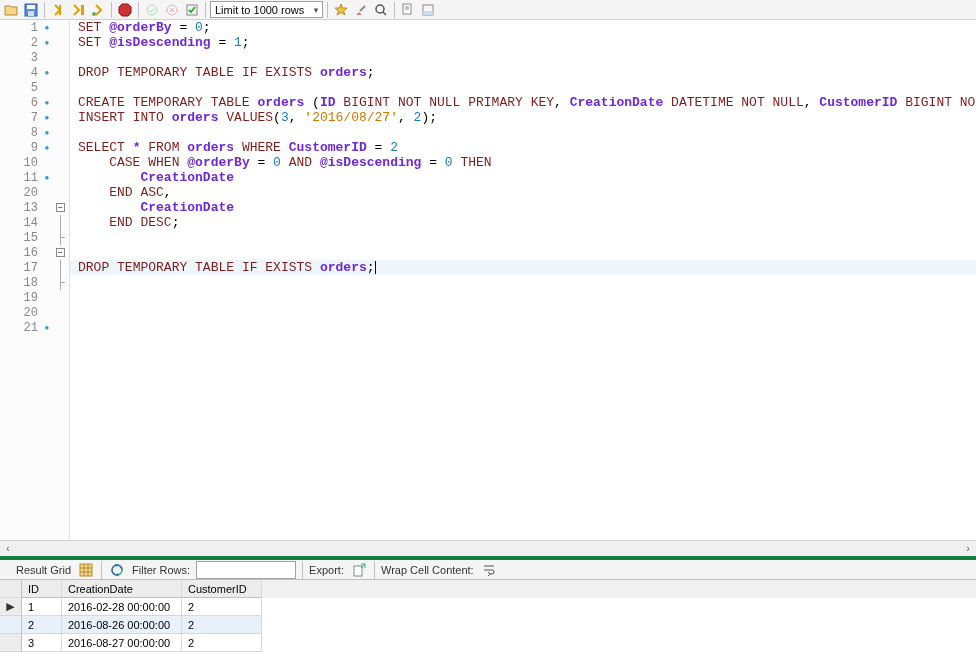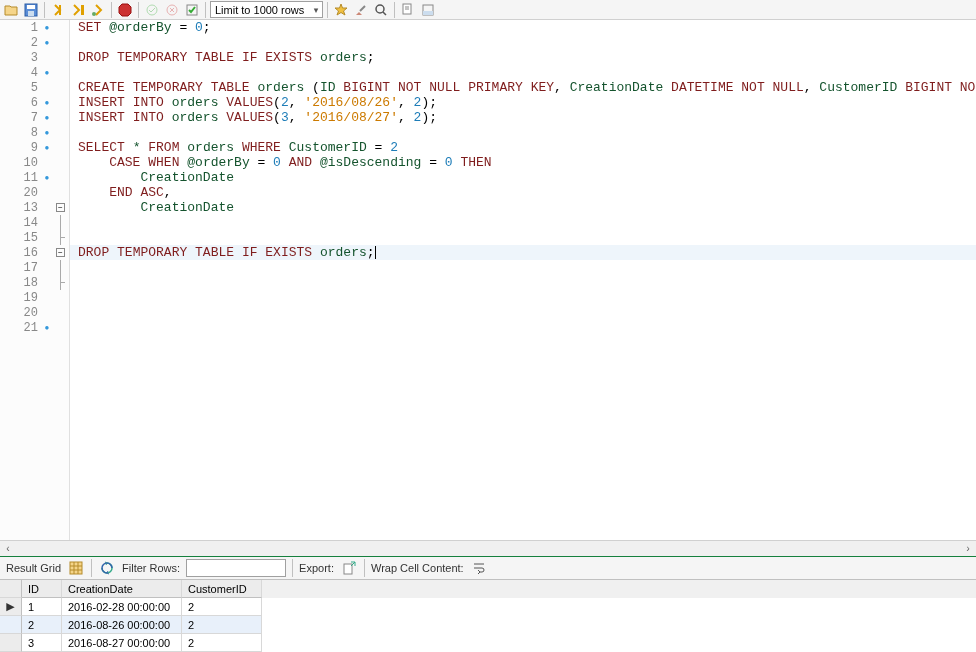--- a/index.html
+++ b/index.html
@@ -129,21 +129,21 @@
     }
     .code-line {
       height: 15px;
       white-space: pre;
       padding-left: 8px;
       font-size: 13px;
       line-height: 15px;
     }
     .code-line.hl { background: #eef5fb; }
     .kw  { color: #7f1d1d; }
-    .id  { color: #14532d; }
+    .id  { color: #6d28d9; font-weight: bold; }
     .num { color: #1e7db8; }
     .str { color: #cc7a00; }
     .cursor {
       display:inline-block;
       width:1px;
       height:13px;
       background:#000;
       vertical-align:middle;
     }
     .hscroll {
@@ -154,26 +154,26 @@
     }
     .hscroll .left-arrow, .hscroll .right-arrow {
       position:absolute; top:0; width:16px; height:16px;
       display:flex; align-items:center; justify-content:center;
       color:#666; font-size:10px; cursor:pointer;
     }
     .hscroll .left-arrow { left:0; }
     .hscroll .right-arrow { right:0; }
     .result-bar {
       height: 24px;
-      border-top: 1px solid #15803d;
+      border-top: 4px solid #15803d;
       border-bottom: 1px solid #c0c0c0;
       display: flex;
       align-items: center;
       gap: 6px;
-      padding: 0 6px;
+      padding: 0 16px;
       background: #f5f5f5;
       font-family: Tahoma, Arial, sans-serif;
       font-size: 11px;
     }
     .rb-label { color:#333; white-space:nowrap; }
     .rb-icon { width:18px; height:18px; display:inline-flex; align-items:center; justify-content:center; cursor:pointer; }
     .rb-input { border:1px solid #a0a0a0; height:18px; width:100px; font-size:11px; padding:0 3px; }
     .rb-sep { width:1px; height:18px; background:#c0c0c0; }
     .grid {
       flex: 0 0 auto;
@@ -403,32 +403,33 @@
         <span style="width: 11px; display: inline-block;"></span>
       </div>
       <div class="gutter-row">
         <span class="ln">21</span>
         <span class="bp">●</span>
         <span style="width: 11px; display: inline-block;"></span>
       </div>
     </div>
   <div class="code" id="code">
       <div class="code-line"><span class="kw">SET</span> <span class="id">@orderBy</span> = <span class="num">0</span>;</div>
+      <div class="code-line"><span class="kw">SET</span> <span class="id">@isDescending</span> = <span class="num">1</span>;</div>
       <div class="code-line"></div>
       <div class="code-line"><span class="kw">DROP</span> <span class="kw">TEMPORARY</span> <span class="kw">TABLE</span> <span class="kw">IF</span> <span class="kw">EXISTS</span> <span class="id">orders</span>;</div>
       <div class="code-line"></div>
       <div class="code-line"><span class="kw">CREATE</span> <span class="kw">TEMPORARY</span> <span class="kw">TABLE</span> <span class="id">orders</span> (<span class="id">ID</span> <span class="kw">BIGINT</span> <span class="kw">NOT</span> <span class="kw">NULL</span> <span class="kw">PRIMARY</span> <span class="kw">KEY</span>, <span class="id">CreationDate</span> <span class="kw">DATETIME</span> <span class="kw">NOT</span> <span class="kw">NULL</span>, <span class="id">CustomerID</span> <span class="kw">BIGINT</span> <span class="kw">NOT</span> );</div>
-      <div class="code-line"><span class="kw">INSERT</span> <span class="kw">INTO</span> <span class="id">orders</span> <span class="kw">VALUES</span>(<span class="num">2</span>, <span class="str">'2016/08/26'</span>, <span class="num">2</span>);</div>
       <div class="code-line"><span class="kw">INSERT</span> <span class="kw">INTO</span> <span class="id">orders</span> <span class="kw">VALUES</span>(<span class="num">3</span>, <span class="str">'2016/08/27'</span>, <span class="num">2</span>);</div>
       <div class="code-line"></div>
       <div class="code-line"><span class="kw">SELECT</span> <span class="id">*</span> <span class="kw">FROM</span> <span class="id">orders</span> <span class="kw">WHERE</span> <span class="id">CustomerID</span> = <span class="num">2</span></div>
       <div class="code-line">    <span class="kw">CASE</span> <span class="kw">WHEN</span> <span class="id">@orderBy</span> = <span class="num">0</span> <span class="kw">AND</span> <span class="id">@isDescending</span> = <span class="num">0</span> <span class="kw">THEN</span></div>
       <div class="code-line">        <span class="id">CreationDate</span></div>
       <div class="code-line">    <span class="kw">END</span> <span class="kw">ASC</span>,</div>
       <div class="code-line">        <span class="id">CreationDate</span></div>
+      <div class="code-line">    <span class="kw">END</span> <span class="kw">DESC</span>;</div>
       <div class="code-line"></div>
       <div class="code-line"></div>
       <div class="code-line hl"><span class="kw">DROP</span> <span class="kw">TEMPORARY</span> <span class="kw">TABLE</span> <span class="kw">IF</span> <span class="kw">EXISTS</span> <span class="id">orders</span>;<span class="cursor"></span></div>
     </div>
 </div>
 
 <div class="hscroll">
   <span class="left-arrow">‹</span>
   <span class="right-arrow">›</span>
 </div>

